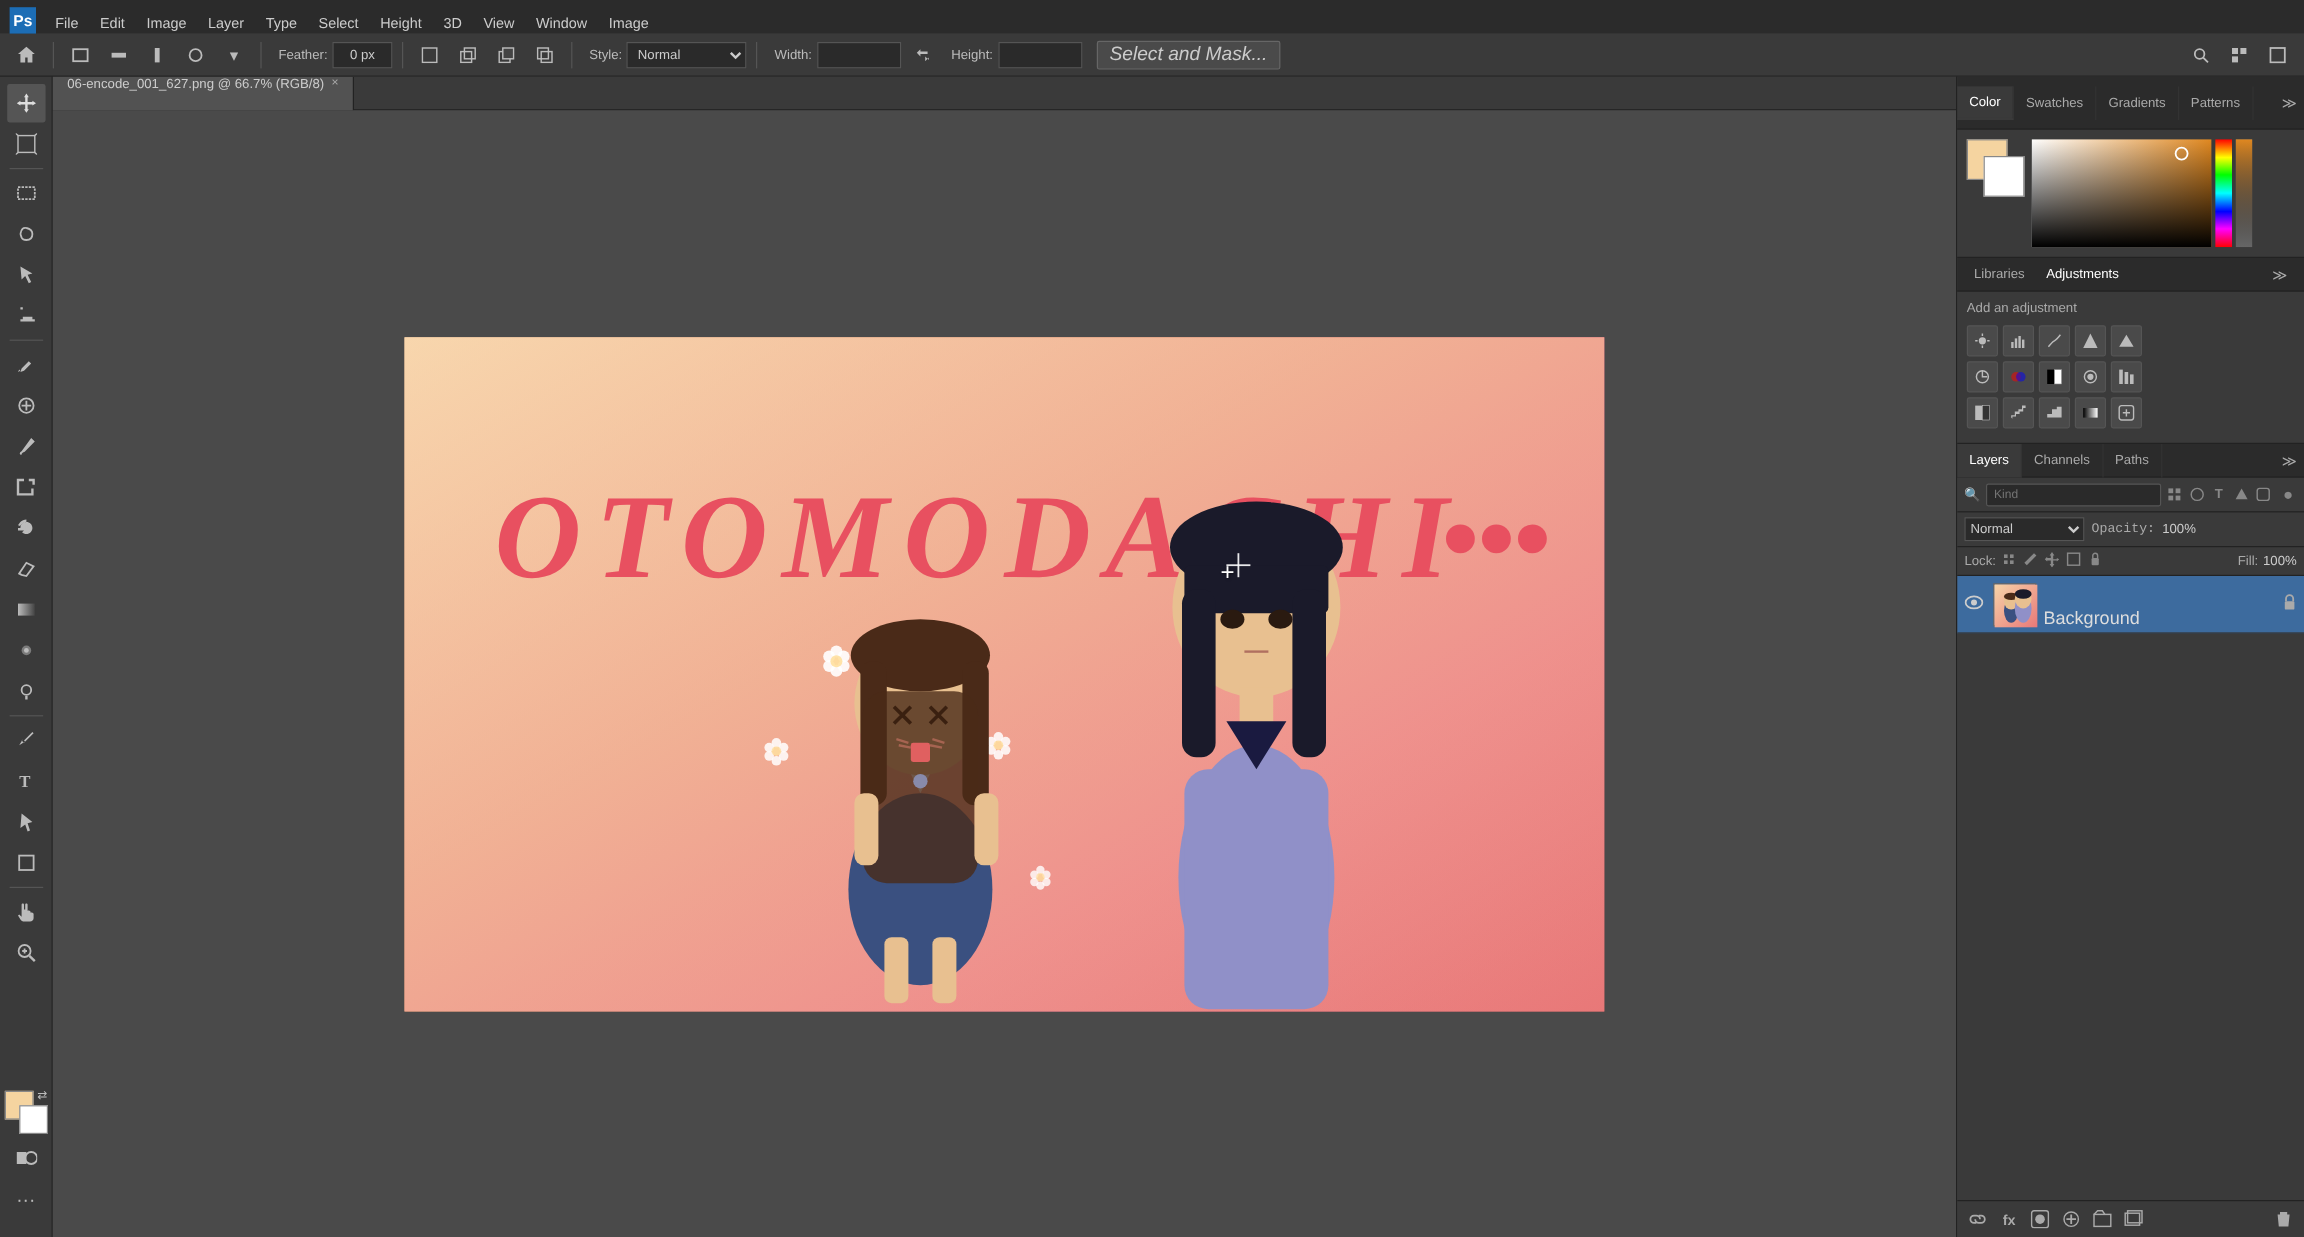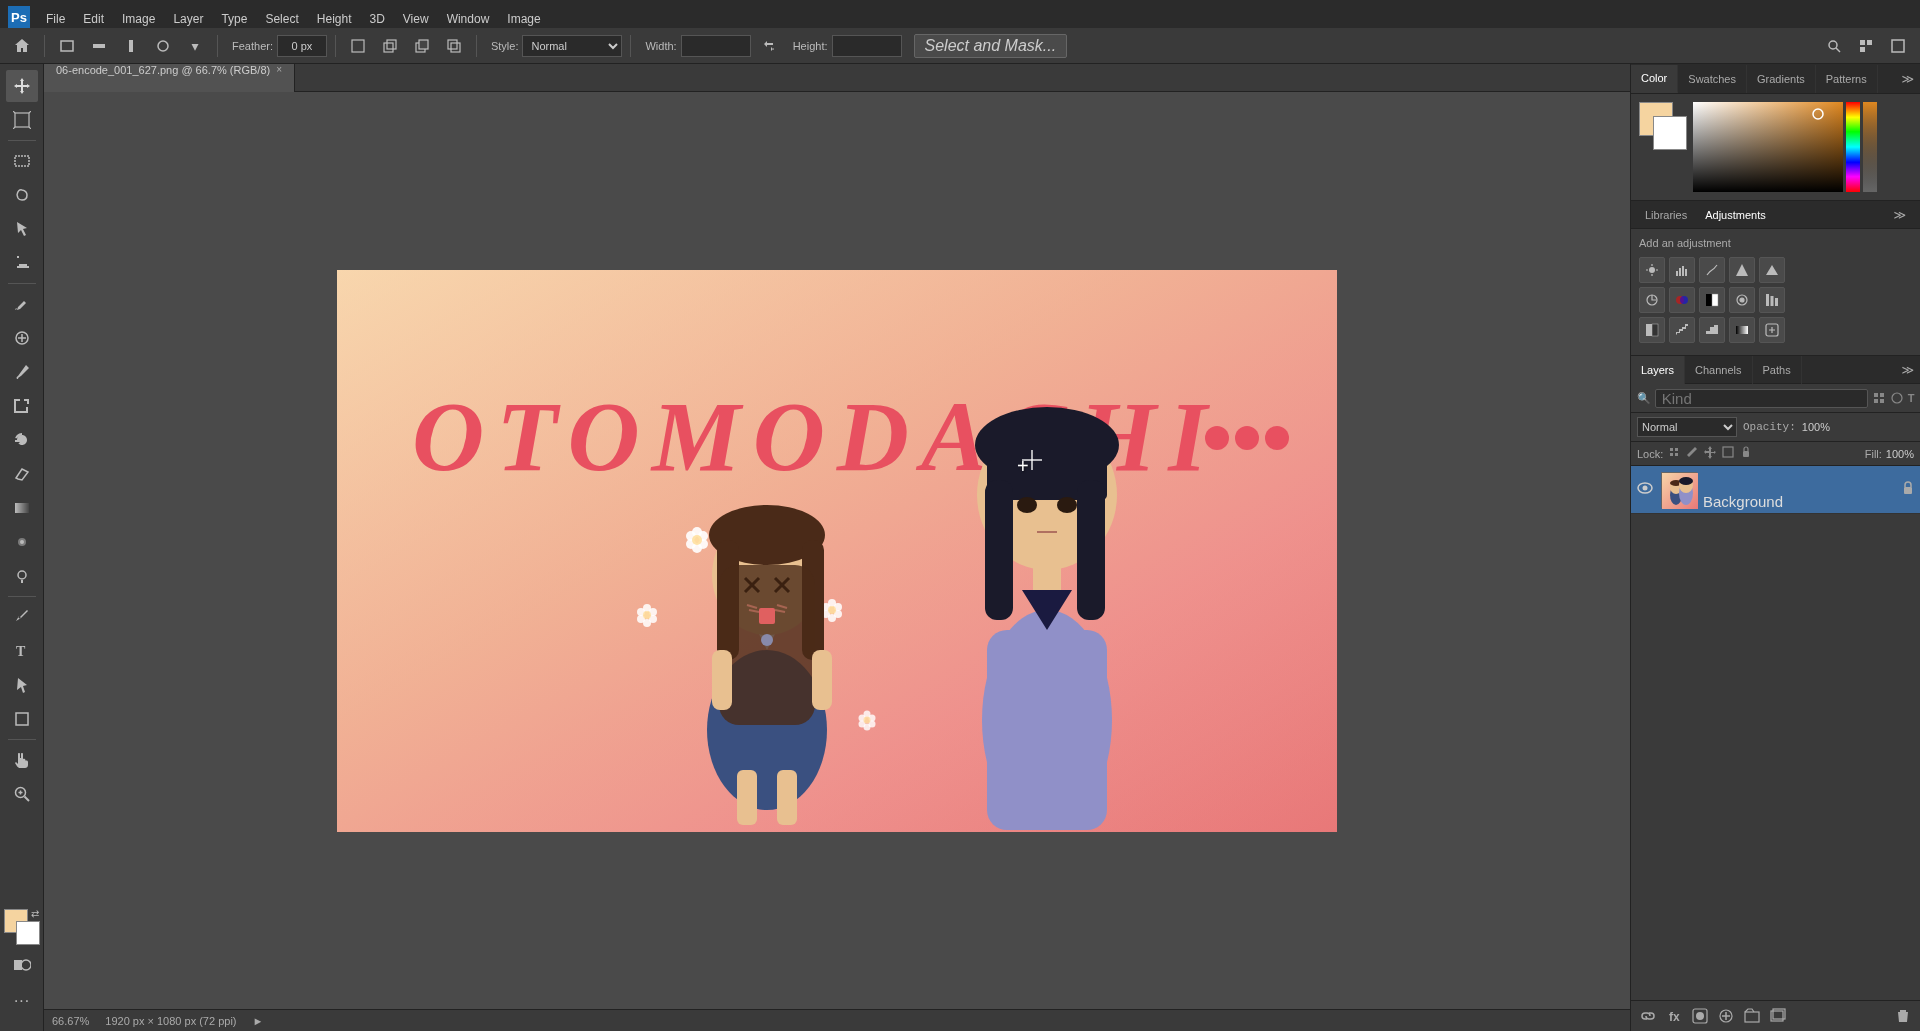--- a/index.html
+++ b/index.html
@@ -39,21 +39,21 @@
     .canvas-image { width: 1000px; height: 562px; background: linear-gradient(135deg, #f5c8a0 0%, #f0a080 40%, #f08090 70%, #e87070 100%); position: relative; overflow: hidden; }
 
     
     .status-bar { background: #3a3a3a; height: 22px; display: flex; align-items: center; padding: 0 8px; gap: 16px; font-size: 11px; color: #aaa; border-top: 1px solid #222; }
 
     
     .right-panel { width: 290px; background: #3a3a3a; display: flex; flex-direction: column; border-left: 1px solid #222; }
 
     
     .color-panel { background: #3a3a3a; border-bottom: 1px solid #222; }
-    .panel-tabs { display: flex; align-items: center; background: #2b2b2b; height: 30px; border-bottom: 1px solid #222; }
+    .panel-tabs { display: flex; align-items: center; background: #2b2b2b; height: 44px; border-bottom: 1px solid #222; }
     .panel-tab { padding: 0 10px; height: 28px; display: flex; align-items: center; font-size: 11px; cursor: pointer; color: #aaa; border-right: 1px solid #333; }
     .panel-tab.active { color: #fff; background: #3a3a3a; border-bottom: 2px solid #3a3a3a; }
     .panel-collapse { margin-left: auto; padding: 0 6px; cursor: pointer; color: #aaa; font-size: 12px; }
 
     .color-panel-content { padding: 8px; }
 
     
     .adjustments-panel { background: #3a3a3a; border-bottom: 1px solid #222; padding: 0; }
     .adj-header { display: flex; align-items: center; background: #2b2b2b; height: 28px; padding: 12px 8px; border-bottom: 1px solid #222; gap: 6px; }
     .adj-tab { font-size: 11px; cursor: pointer; color: #aaa; padding: 0 6px; height: 28px; display: flex; align-items: center; }
@@ -62,21 +62,21 @@
     .adj-title { font-size: 11px; color: #aaa; margin-bottom: 8px; }
     .adj-icons-row { display: flex; gap: 4px; margin-bottom: 4px; flex-wrap: wrap; }
     .adj-icon { width: 26px; height: 26px; background: #4a4a4a; border: 1px solid #555; cursor: pointer; display: flex; align-items: center; justify-content: center; color: #bbb; font-size: 12px; border-radius: 2px; }
 
     
     .layers-panel { flex: 1; background: #3a3a3a; display: flex; flex-direction: column; overflow: hidden; }
     .layers-header { display: flex; align-items: center; background: #2b2b2b; height: 28px; border-bottom: 1px solid #222; }
     .layers-tab { font-size: 11px; cursor: pointer; color: #aaa; padding: 0 10px; height: 28px; display: flex; align-items: center; border-right: 1px solid #333; }
     .layers-tab.active { color: #fff; background: #3a3a3a; }
     .layers-toolbar { display: flex; align-items: center; padding: 4px 6px; gap: 4px; border-bottom: 1px solid #222; }
-    .layers-search { background: #2a2a2a; border: 1px solid #555; color: #ccc; height: 19px; flex: 1; padding: 0 6px; font-size: 15px; border-radius: 2px; }
+    .layers-search { background: #2a2a2a; border: 1px solid #555; color: #ccc; height: 19px; flex: 1; padding: 0 6px; font-size: 10px; border-radius: 2px; }
     .layers-icon { width: 20px; height: 20px; display: flex; align-items: center; justify-content: center; color: #aaa; font-size: 11px; cursor: pointer; }
     .layers-controls { display: flex; align-items: center; padding: 4px 6px; gap: 6px; border-bottom: 1px solid #222; font-size: 11px; }
     .layers-select { background: #2a2a2a; border: 1px solid #555; color: #ccc; height: 20px; width: 100px; font-size: 11px; }
     .opacity-label { color: #aaa; font-family: Liberation Mono, monospace; }
     .opacity-value { color: #ccc; }
     .lock-bar { display: flex; align-items: center; padding: 3px 6px; gap: 4px; border-bottom: 1px solid #222; font-size: 11px; color: #aaa; }
     .lock-icon { font-size: 12px; cursor: pointer; }
     .fill-label { margin-left: auto; color: #aaa; }
     .fill-value { color: #ccc; }
     .layer-item { display: flex; align-items: center; padding: 4px 6px; gap: 6px; cursor: pointer; height: 48px; border-bottom: 1px solid #333; background: #474747; }
@@ -509,25 +509,20 @@
 
             <line x1="685" y1="190" x2="705" y2="190" stroke="white" stroke-width="1.5" opacity="0.9"></line>
             <line x1="695" y1="180" x2="695" y2="200" stroke="white" stroke-width="1.5" opacity="0.9"></line>
           </svg>
 
           <div class="crosshair">+</div>
         </div>
       </div>
     </div>
 
-    <div class="status-bar">
-      <span>66.67%</span>
-      <span>1920 px × 1080 px (72 ppi)</span>
-      <span style="cursor:pointer;">►</span>
-    </div>
   </div>
 
   <div class="right-panel">
 
     <div class="color-panel">
       <div class="panel-tabs">
         <div class="panel-tab active">Color</div>
         <div class="panel-tab">Swatches</div>
         <div class="panel-tab">Gradients</div>
         <div class="panel-tab">Patterns</div>

